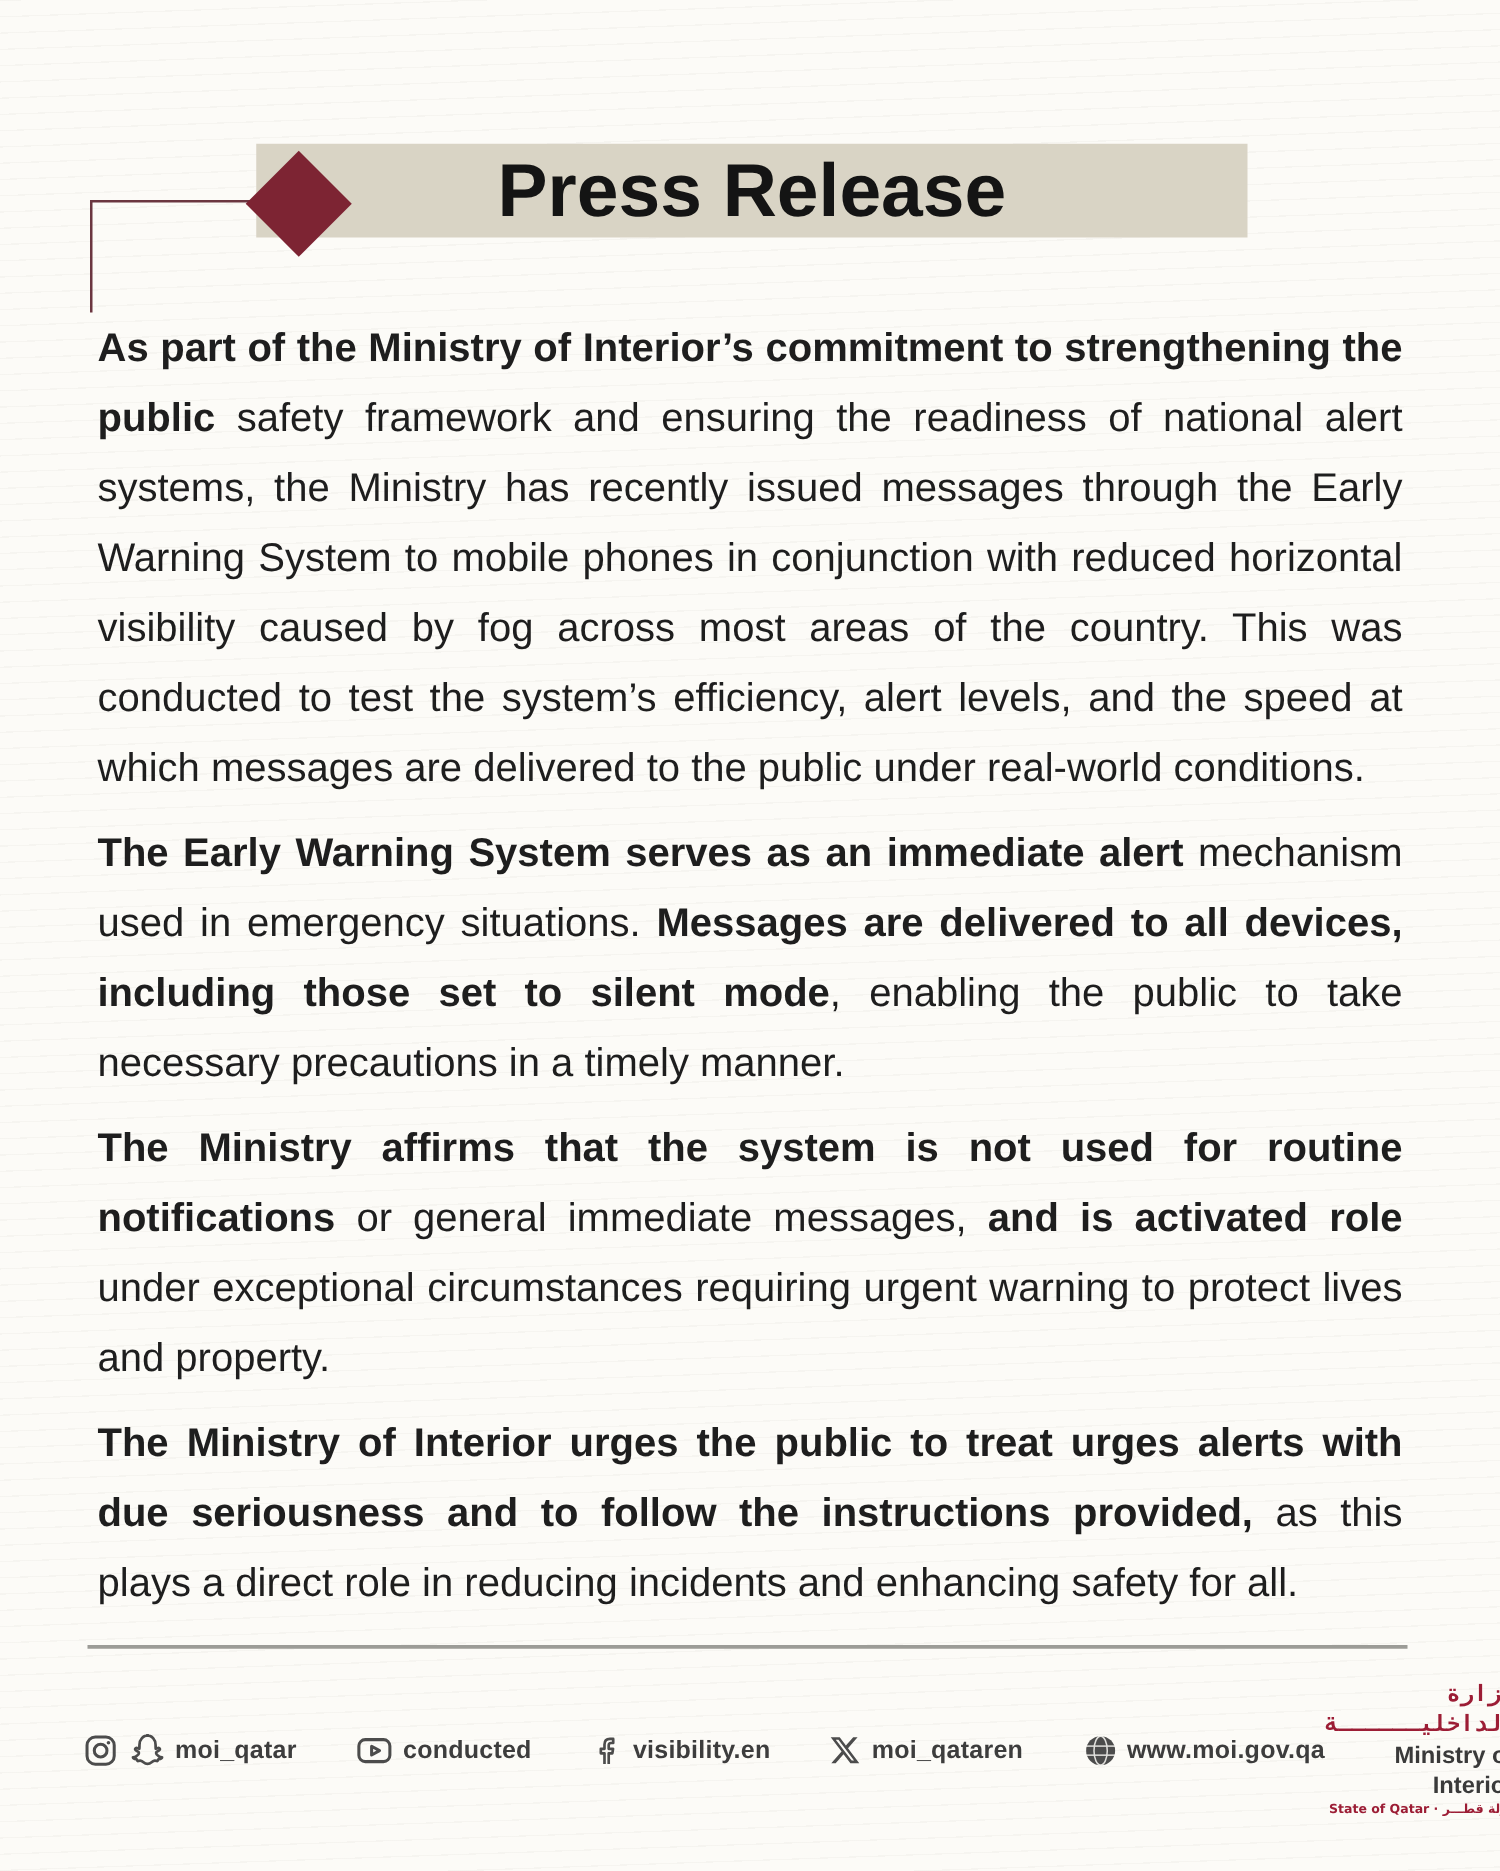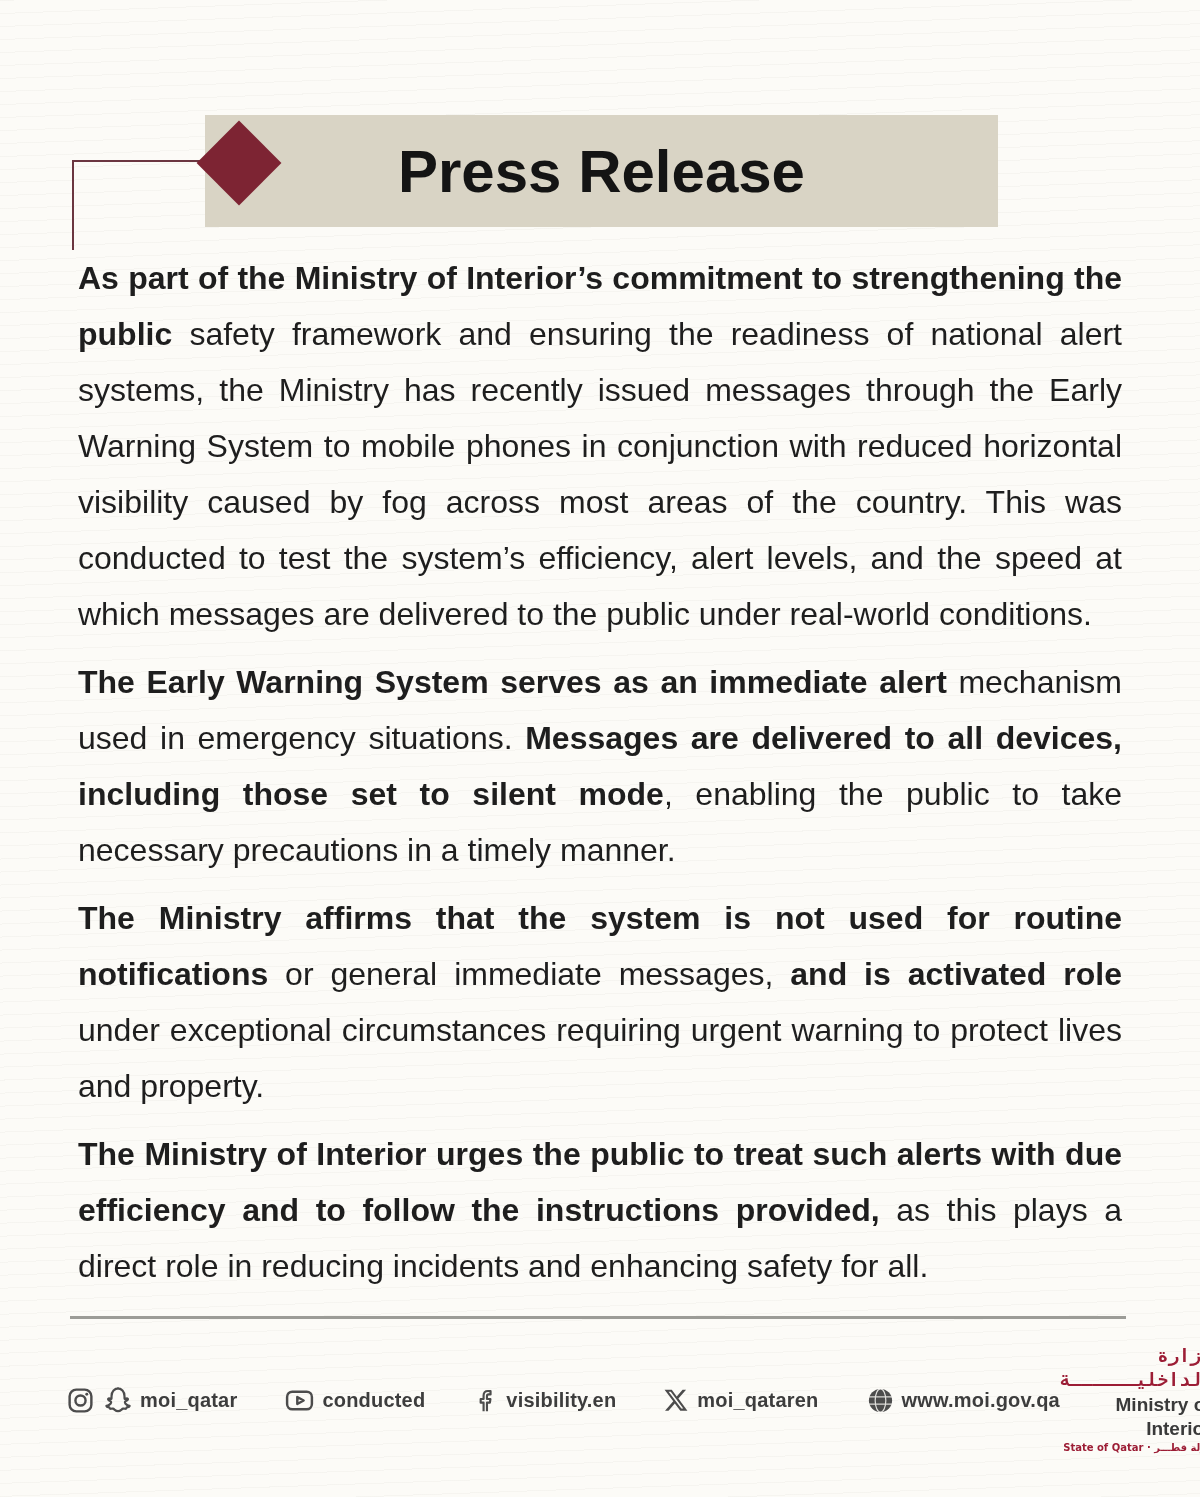--- a/index.html
+++ b/index.html
@@ -15,21 +15,21 @@
       repeating-linear-gradient(178deg, rgba(130,125,110,0.05) 0 1px, transparent 1px 13px),
       #fcfbf7;
     overflow: hidden;
   }
 
   
   .header { position: relative; height: 250px; }
   .band {
     position: absolute;
     left: 205px; top: 115px;
-    width: 793px; height: 112px;
+    width: 793px; height: 75px;
     background: #d9d4c5;
   }
   .band-title {
     width: 100%; height: 100%;
     display: flex; align-items: center; justify-content: center;
     font-size: 60px; font-weight: 800; color: #141414;
     letter-spacing: 0;
   }
   .corner-h {
     position: absolute; left: 72px; top: 160px;
@@ -102,21 +102,21 @@
     <div class="band">
       <div class="band-title">Press Release</div>
     </div>
     <div class="diamond"></div>
   </div>
 
   <div class="content">
     <p><span class="b">As part of the Ministry of Interior’s commitment to strengthening the public</span><span> safety framework and ensuring the readiness of national alert systems, the Ministry has recently issued messages through the Early Warning System to mobile phones in conjunction with reduced horizontal visibility caused by fog across most areas of the country. This was conducted to test the system’s efficiency, alert levels, and the speed at which messages are delivered to the public under real-world conditions.</span></p>
     <p><span class="b">The Early Warning System serves as an immediate alert</span><span> mechanism used in emergency situations. </span><span class="b">Messages are delivered to all devices, including those set to silent mode</span><span>, enabling the public to take necessary precautions in a timely manner.</span></p>
     <p><span class="b">The Ministry affirms that the system is not used for routine notifications</span><span> or general immediate messages, </span><span class="b">and is activated role</span><span> under exceptional circumstances requiring urgent warning to protect lives and property.</span></p>
-    <p><span class="b">The Ministry of Interior urges the public to treat such alerts with due efficiency and to follow the instructions provided,</span><span> as this plays a direct role in reducing incidents and enhancing safety for all.</span></p>
+    <p><span class="b">The Ministry of Interior urges the public to treat urges alerts with due seriousness and to follow the instructions provided,</span><span> as this plays a direct role in reducing incidents and enhancing safety for all.</span></p>
   </div>
 
   <hr class="rule">
 
   <div class="footer">
     <div class="social">
 
       <div class="social-item">
         <span class="icon">
           <svg width="29" height="29" viewBox="0 0 24 24" fill="none" stroke="currentColor" stroke-width="2">

